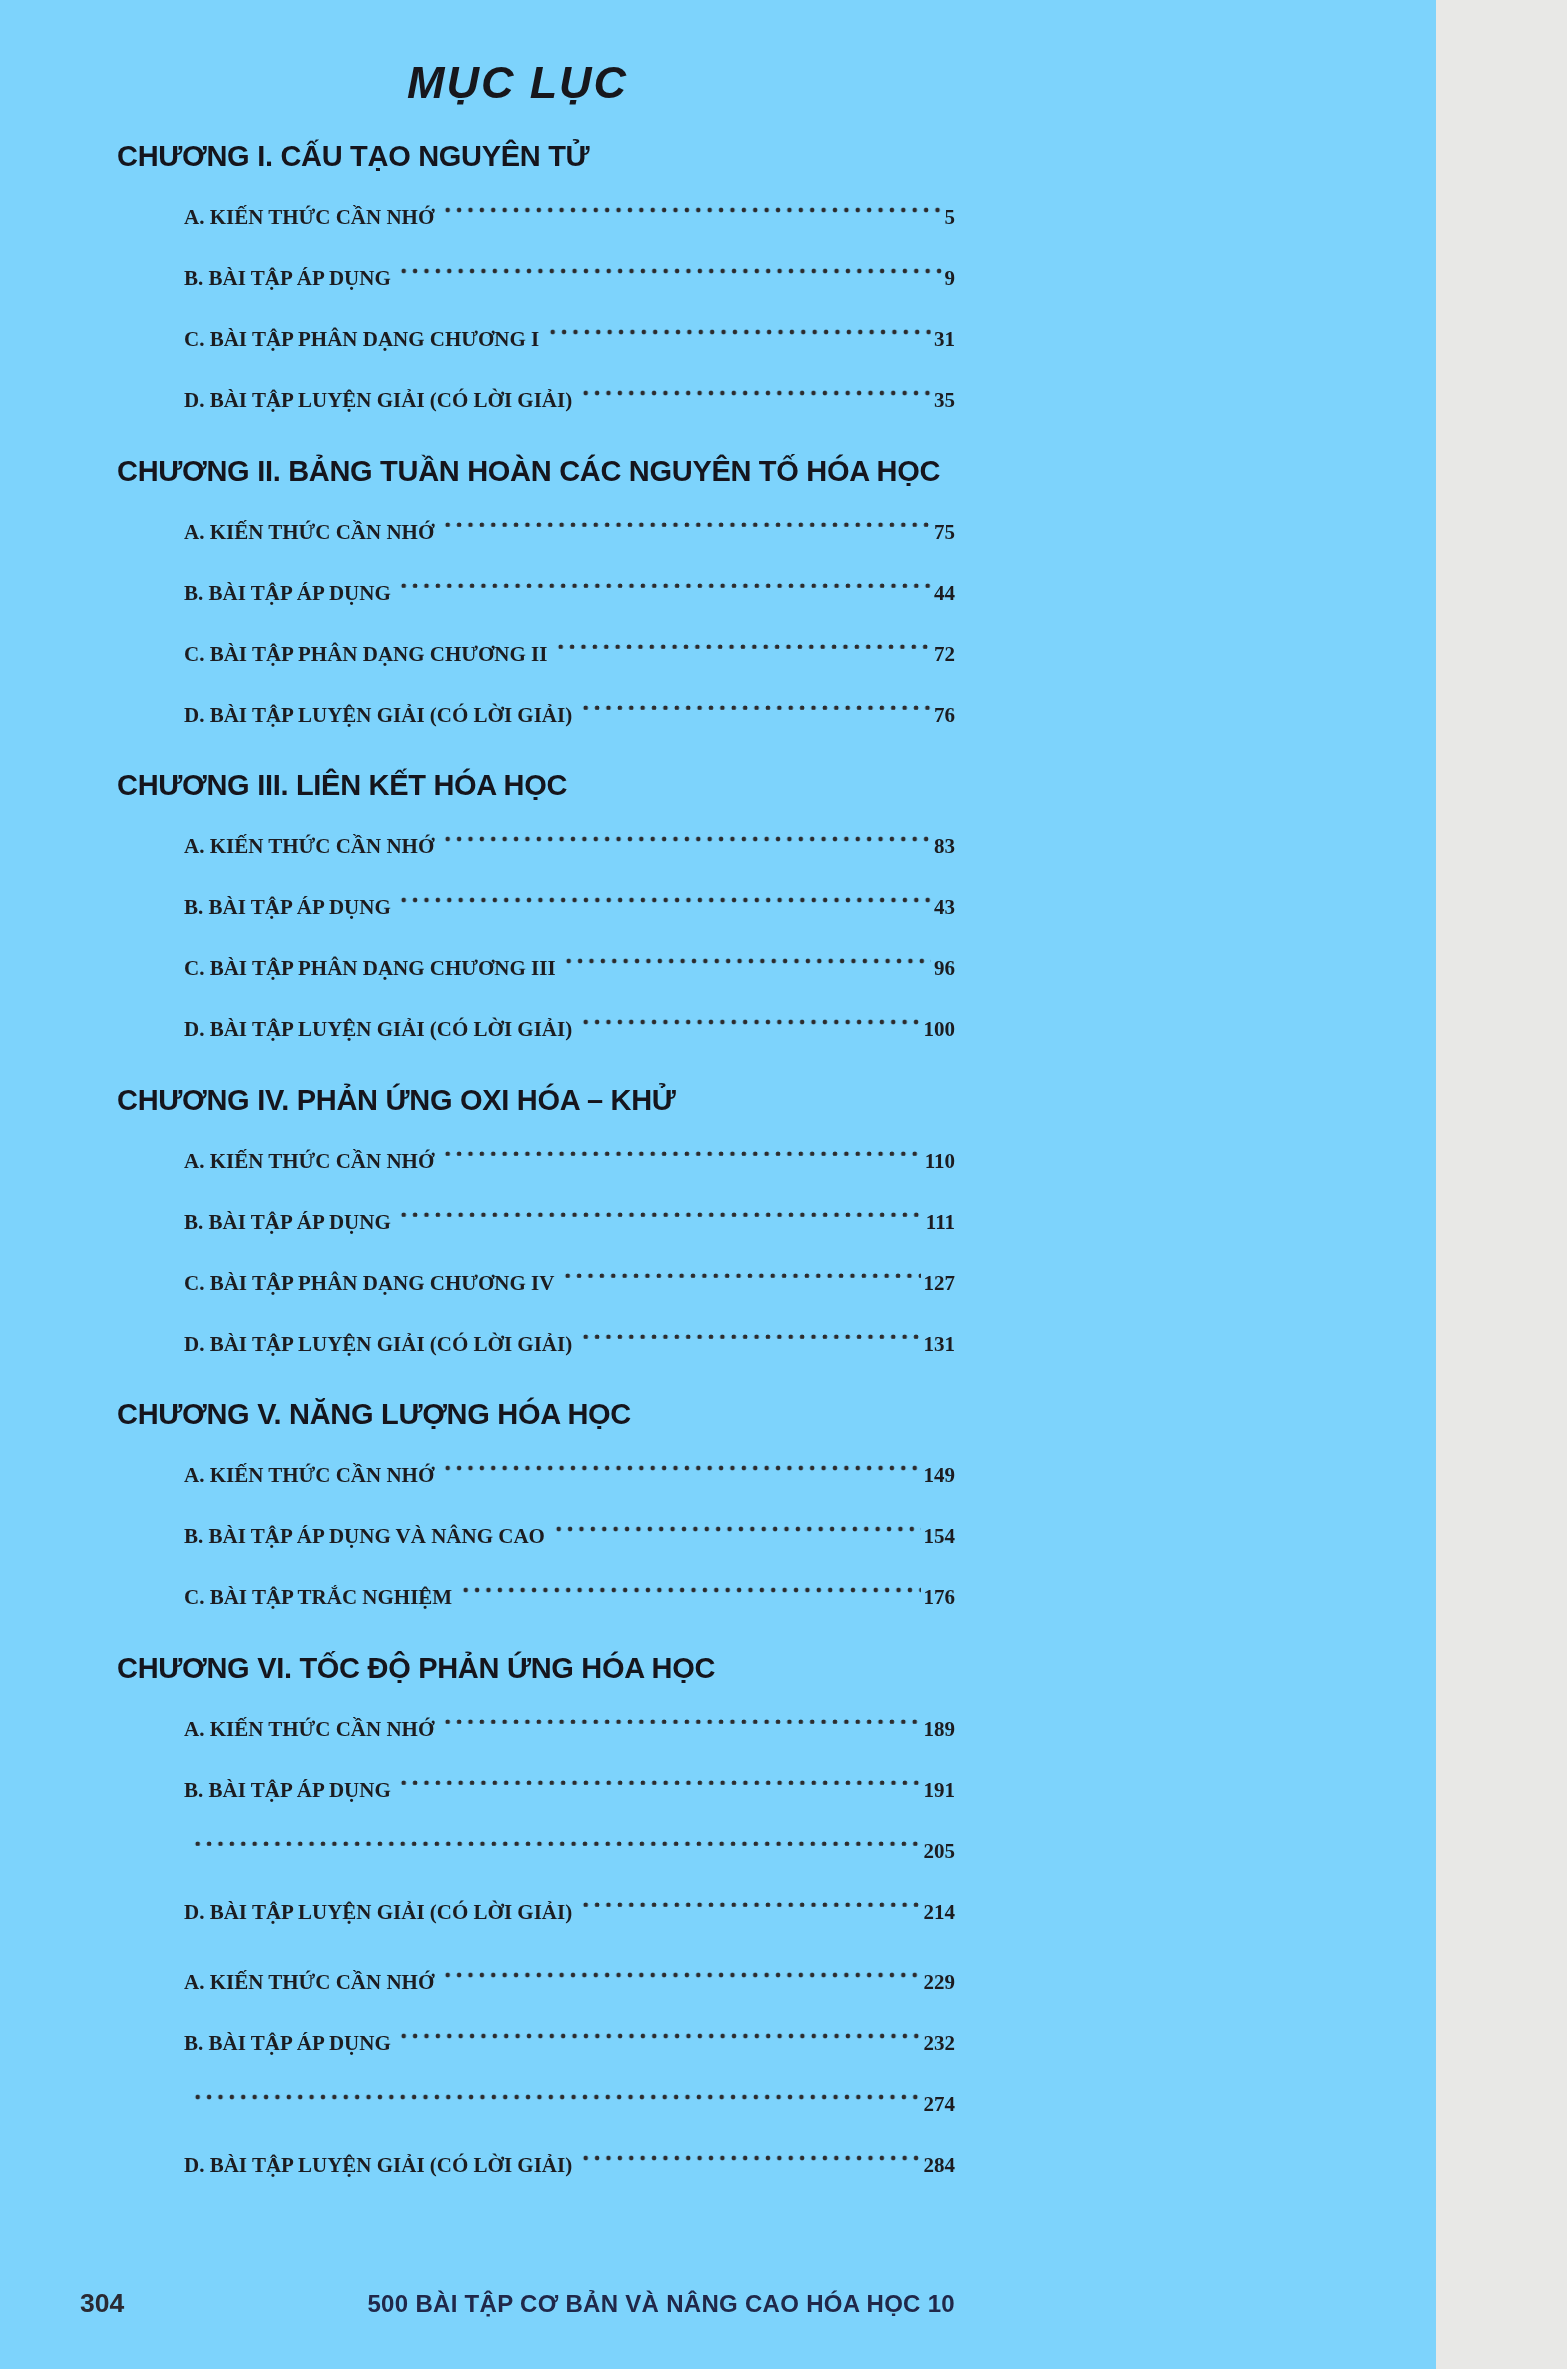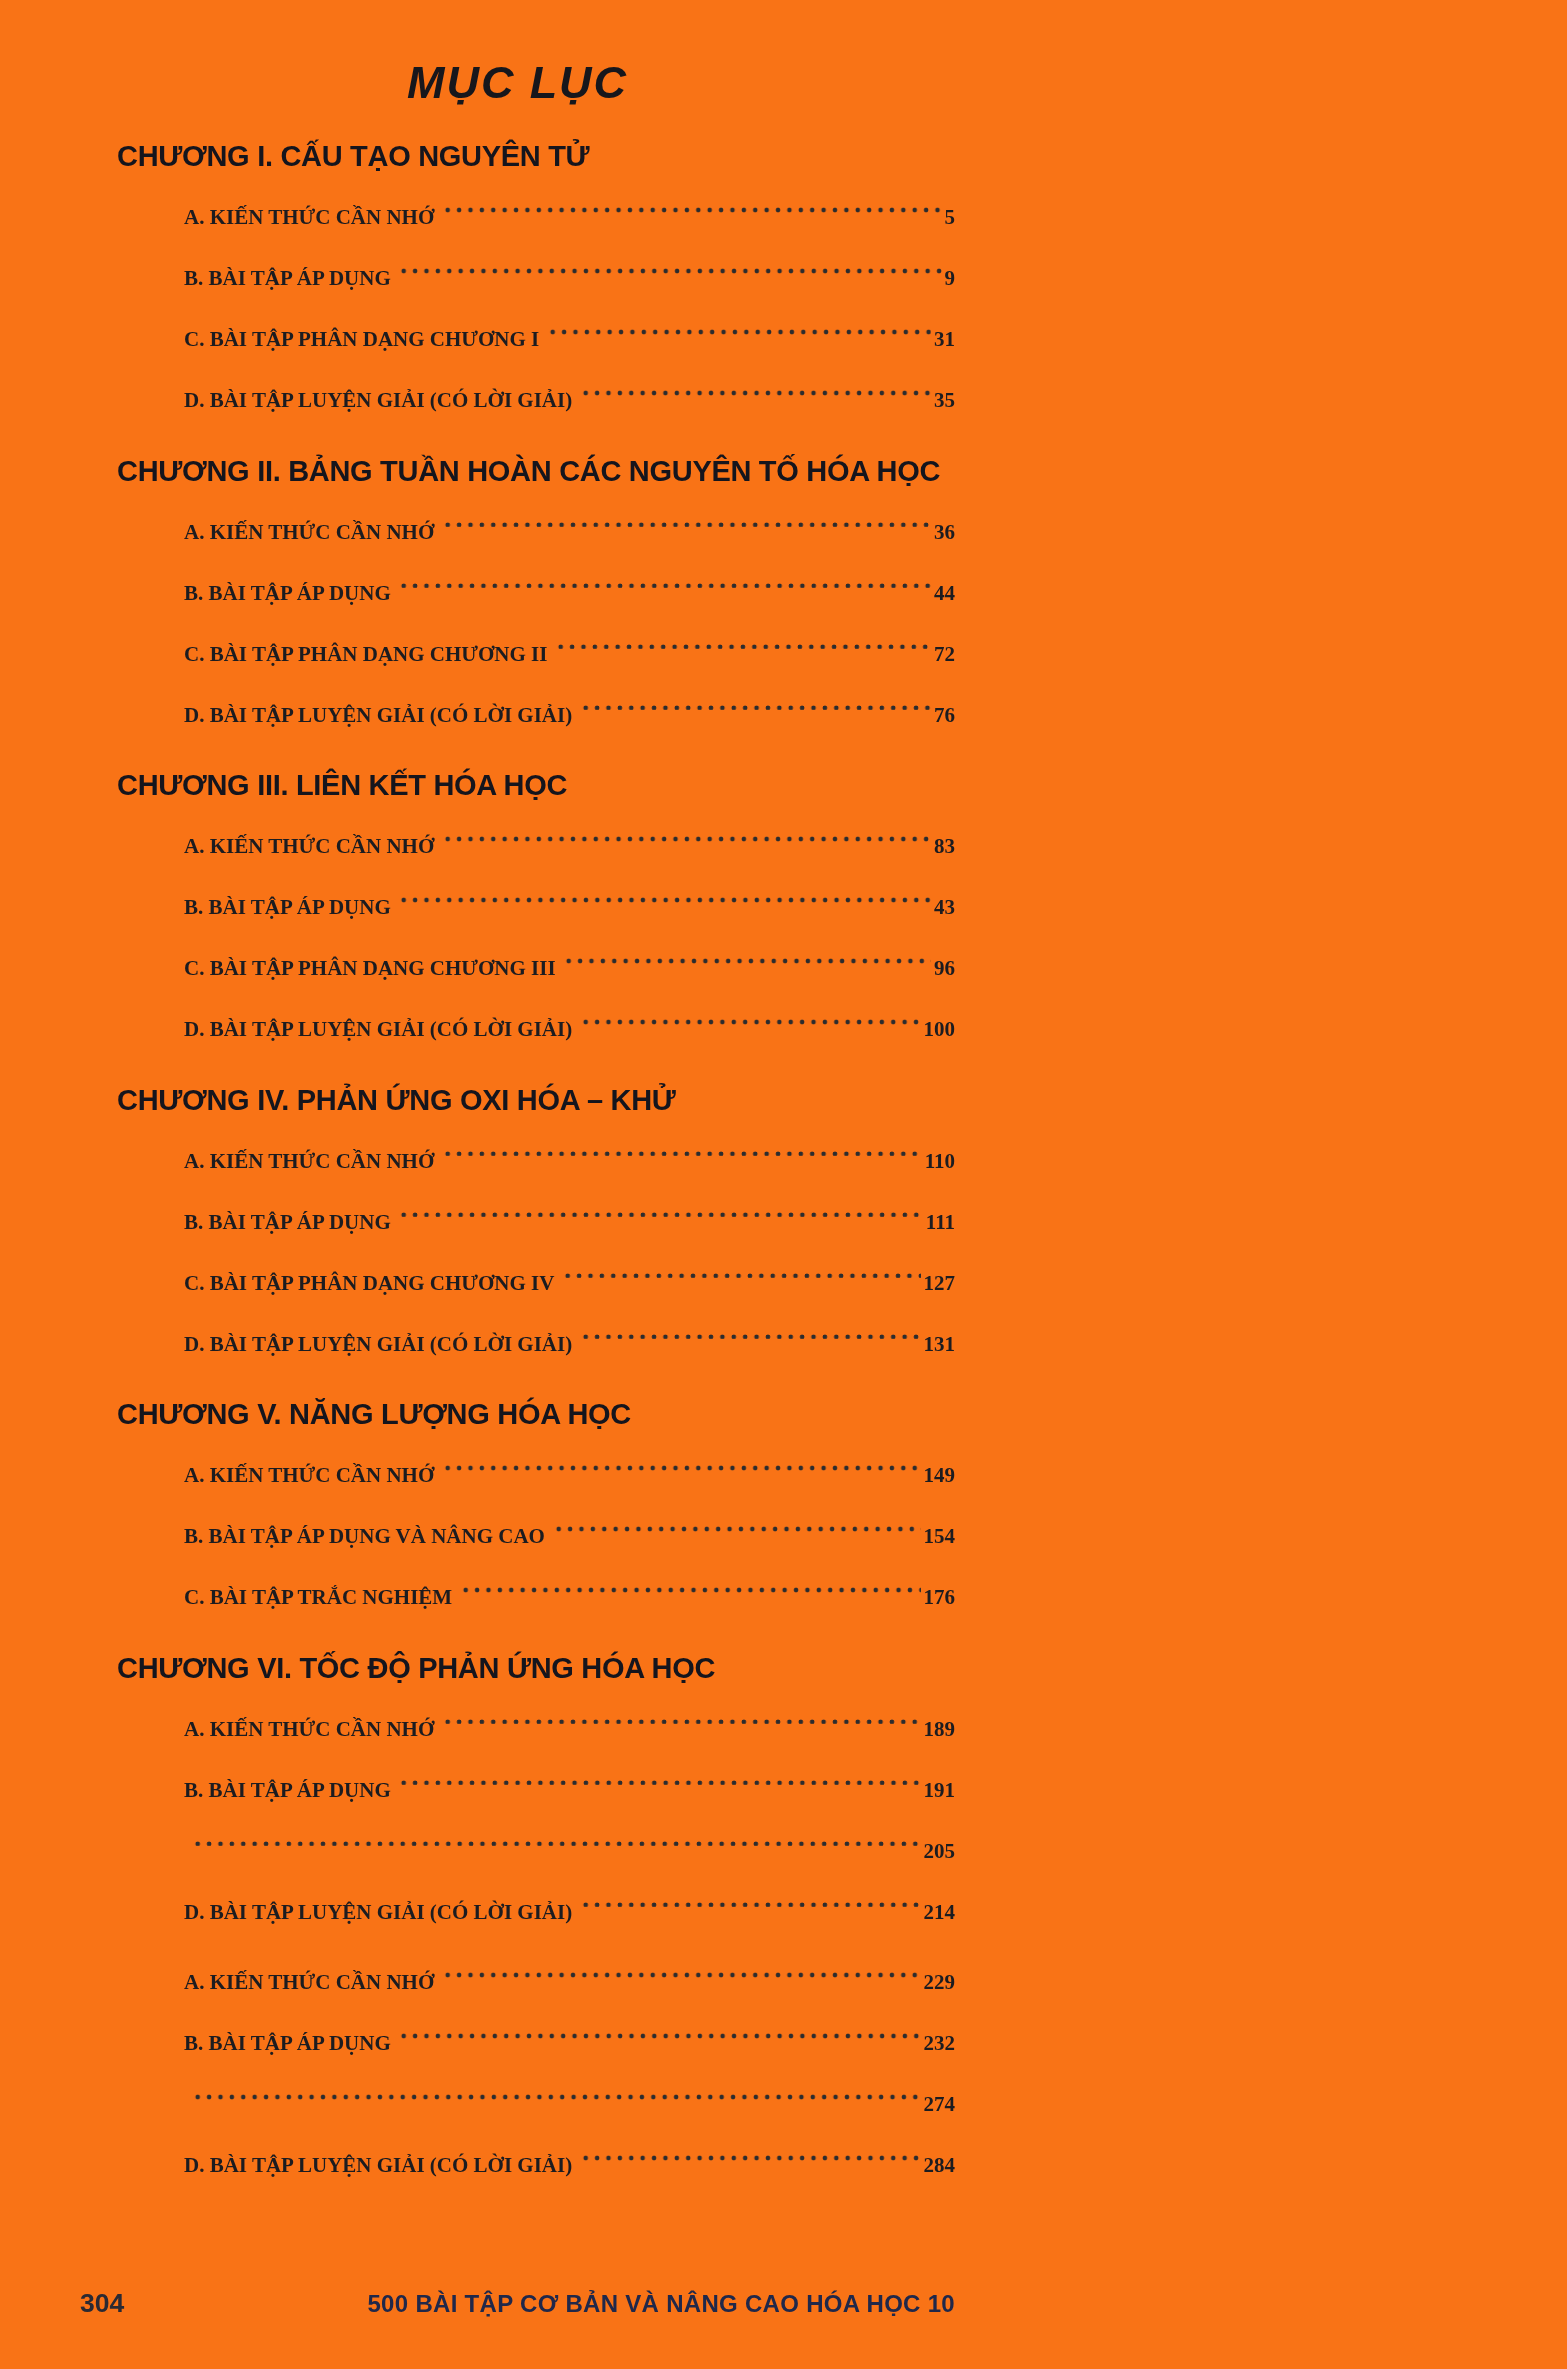--- a/index.html
+++ b/index.html
@@ -2,23 +2,23 @@
 <html style="font-size:15px"><head>
 <meta charset="utf-8">
 <style>
   html, body {
     margin: 0;
     padding: 0;
     background: #e8e8e6;
   }
   .page {
     position: relative;
-    width: 1567px;
+    width: 1436px;
     height: 2370px;
-    background: #f97316;
+    background: #7dd3fc;
     overflow: hidden;
     font-family: "Liberation Serif", serif;
     color: #1c1c1e;
   }
   .content {
     position: absolute;
     left: 80px;
     top: 57px;
     width: 875px;
   }
@@ -131,21 +131,21 @@
   </div>
 </div>
   </section>
 
   <section class="chapter">
     <div class="chapter-heading">CHƯƠNG II. BẢNG TUẦN HOÀN CÁC NGUYÊN TỐ HÓA HỌC</div>
     <div class="items">
   <div class="toc-item">
     <span class="label">A. KIẾN THỨC CẦN NHỚ</span>
     <span class="dots"></span>
-    <span class="pagenum">36</span>
+    <span class="pagenum">75</span>
   </div>
 
   <div class="toc-item">
     <span class="label">B. BÀI TẬP ÁP DỤNG</span>
     <span class="dots"></span>
     <span class="pagenum">44</span>
   </div>
 
   <div class="toc-item">
     <span class="label">C. BÀI TẬP PHÂN DẠNG CHƯƠNG II</span>

